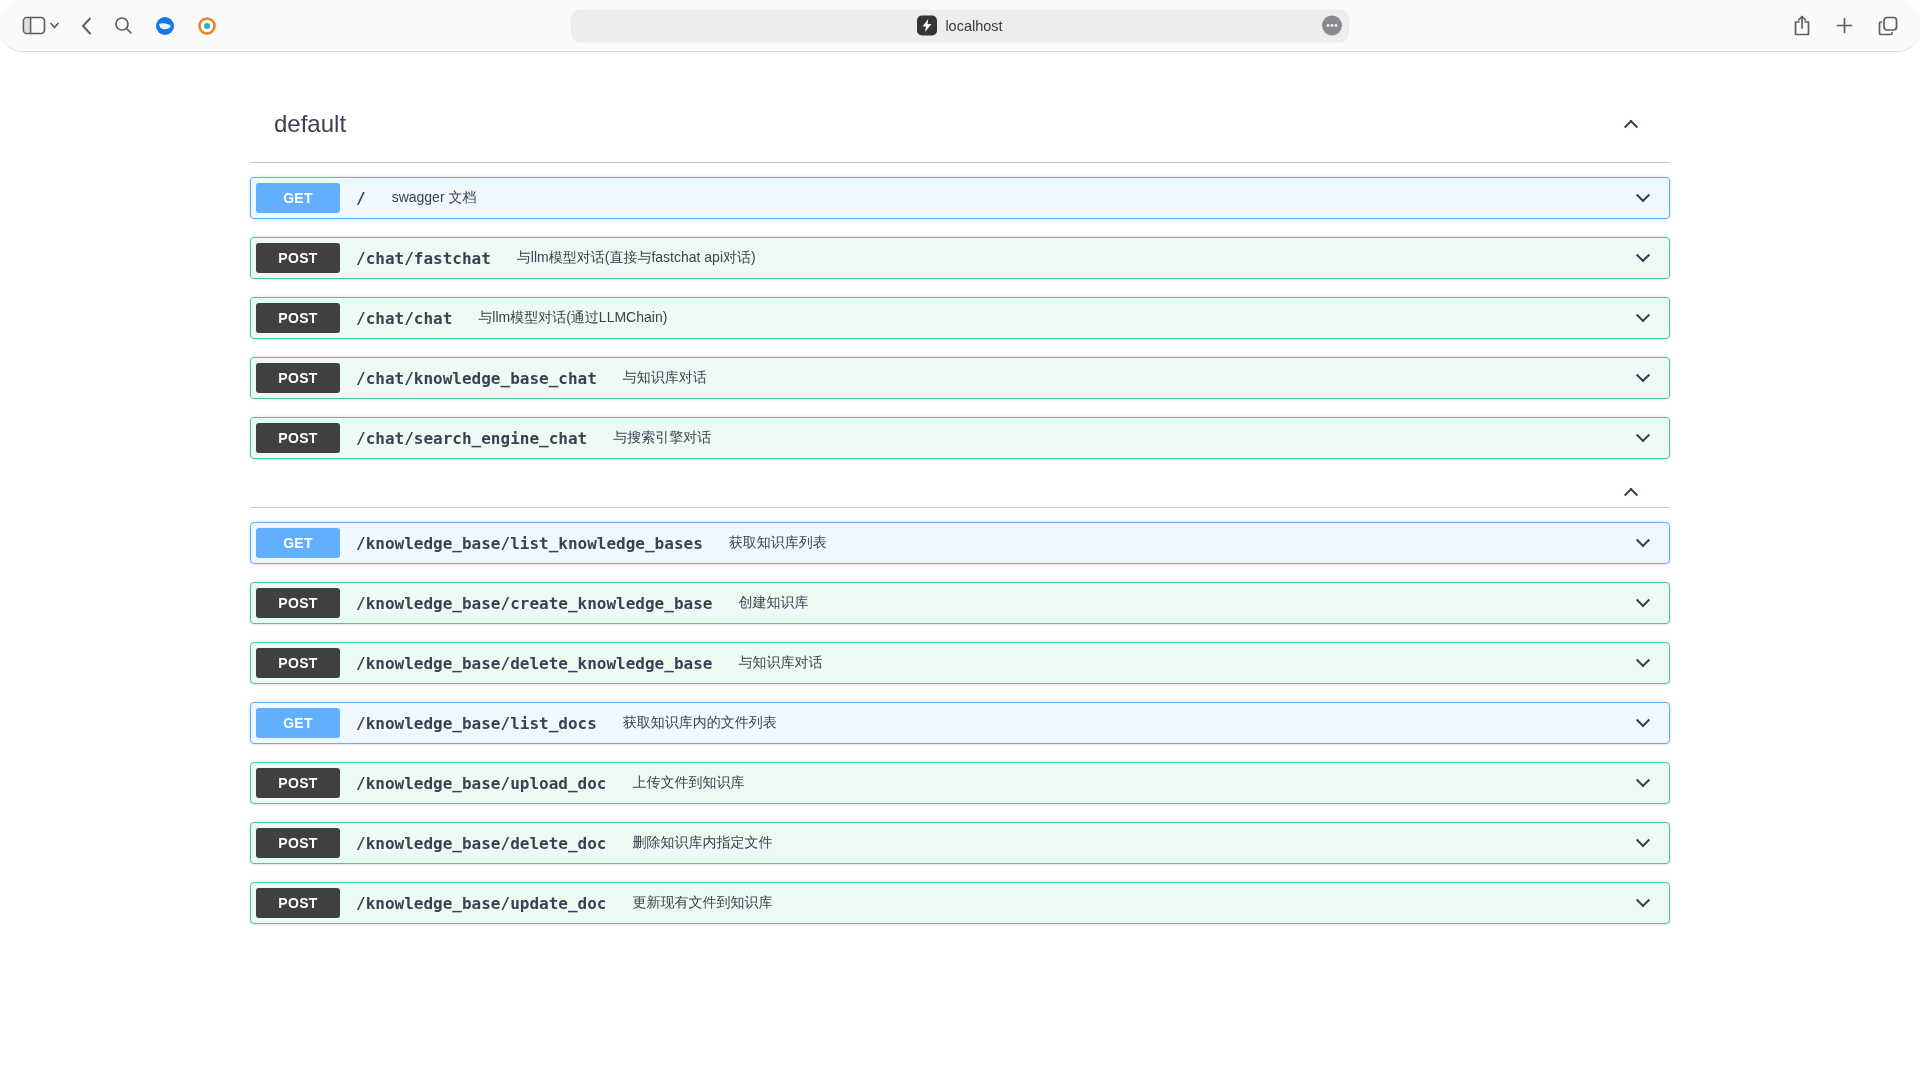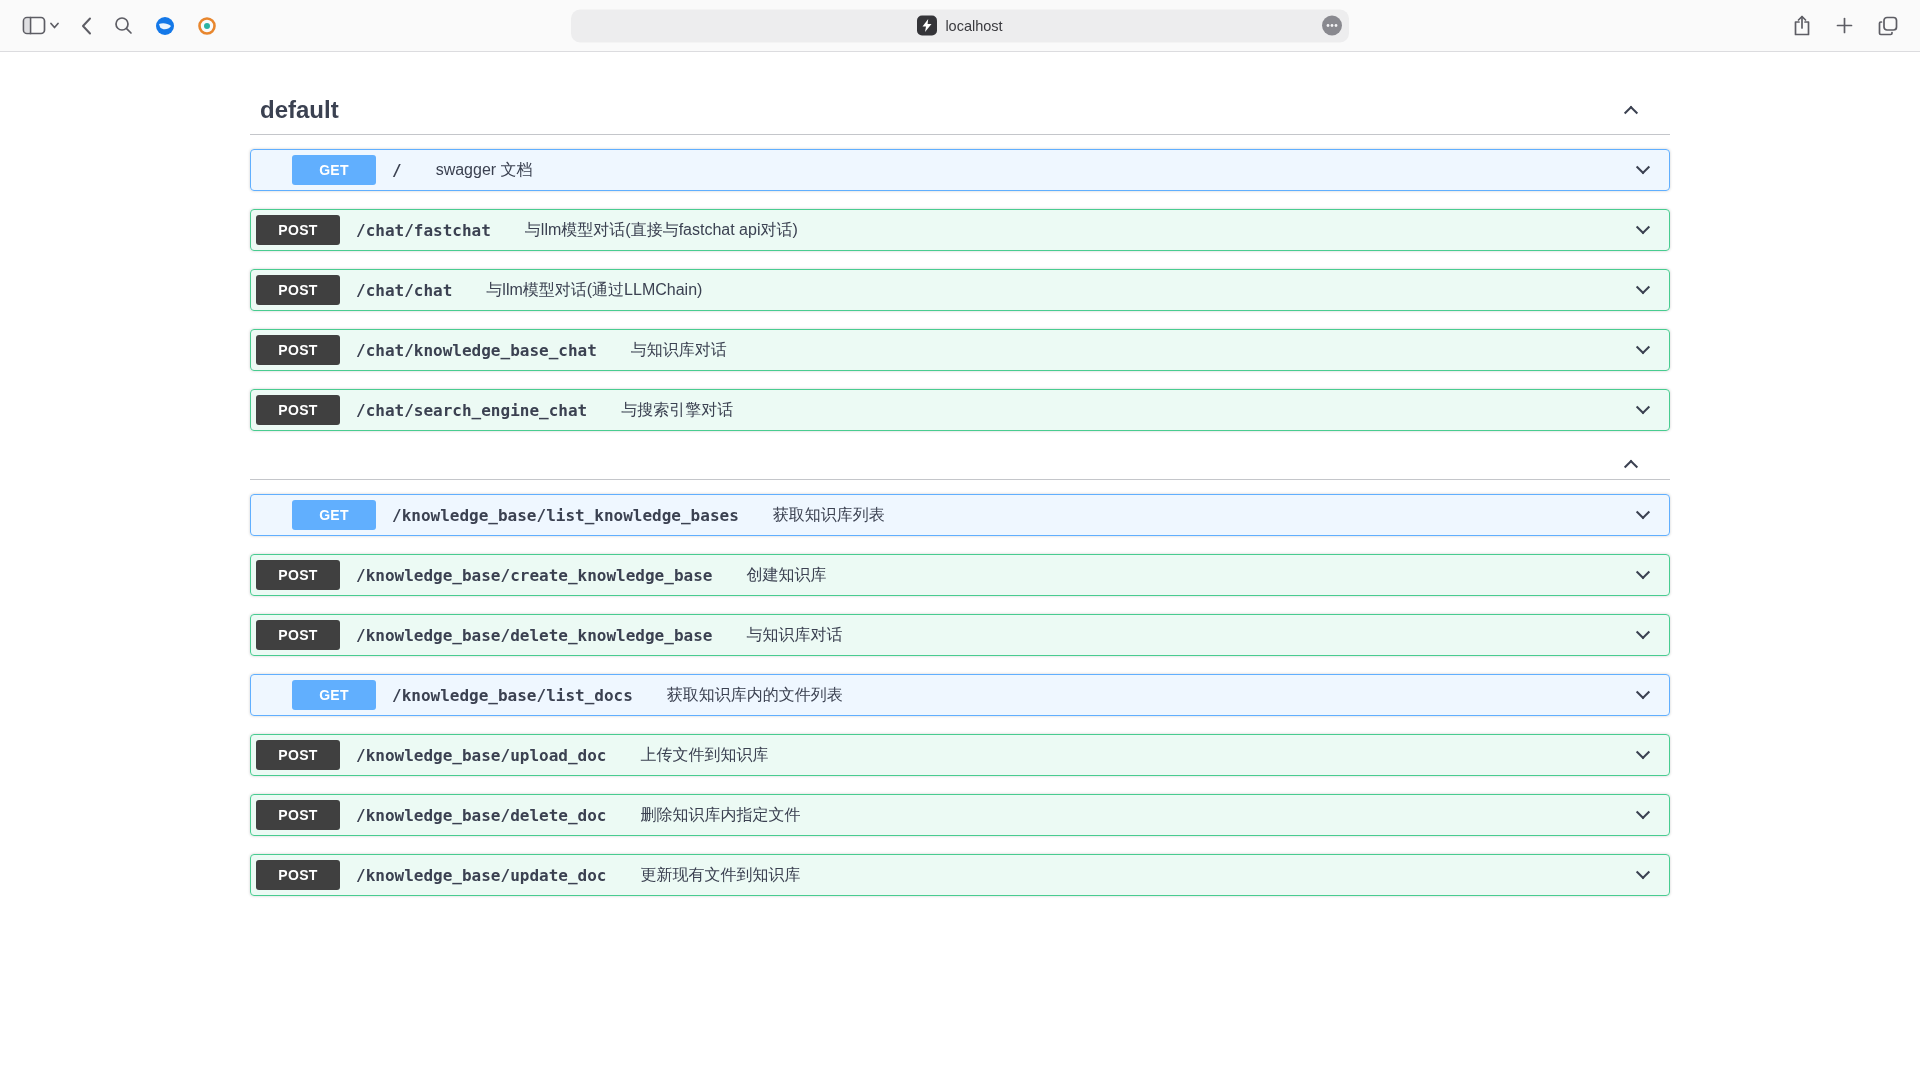--- a/index.html
+++ b/index.html
@@ -12,20 +12,21 @@
   }
 
   
   .toolbar {
     height: 52px; width: 100%;
     background: #fafafa;
     border-bottom: 1px solid #dcdcdf;
     display: flex; align-items: center;
     padding: 0 18px;
     position: relative;
+    border-radius: 22px;
   }
   .tb-group { display: flex; align-items: center; gap: 14px; }
   .tb-btn {
     background: none; border: none; padding: 3px 4px; margin: 0;
     display: flex; align-items: center; gap: 4px; cursor: pointer;
   }
   .tb-btn svg { display: block; }
   .ico-stroke { stroke: #5d5d64; fill: none; stroke-width: 1.7; stroke-linecap: round; stroke-linejoin: round; }
 
   .urlbar {
@@ -69,46 +70,46 @@
 
   .api { margin-top: 34px; padding-bottom: 30px; }
 
   .opblock-tag {
     display: flex; align-items: center;
     padding: 10px 18px 10px 10px;
     border-bottom: 1px solid rgba(59, 65, 81, 0.3);
     margin: 0 0 14px 0;
     cursor: pointer;
   }
-  .opblock-tag .tag-title { margin: 0; font-size: 24px; font-weight: 700; color: #3b4151; }
+  .opblock-tag .tag-title { margin: 14px; font-size: 24px; font-weight: 400; color: #3b4151; }
 
   .opblock {
     display: flex; align-items: center;
     padding: 5px; border-radius: 4px;
     margin: 0 0 18px 0;
     border: 1px solid transparent;
     box-shadow: 0 0 3px rgba(0, 0, 0, 0.19);
     cursor: pointer;
   }
   .opblock.get  { border-color: #61affe; background: rgba(97, 175, 254, 0.1); }
   .opblock.post { border-color: #49cc90; background: rgba(73, 204, 144, 0.1); }
   .method {
     min-width: 84px; text-align: center;
     padding: 7px 0; border-radius: 3px;
     font-size: 14px; font-weight: 700; color: #fff;
     letter-spacing: 0.3px;
   }
-  .opblock.get  .method { background: #61affe; margin-left: 36px; }
+  .opblock.get  .method { background: #61affe; }
   .opblock.post .method { background: #404040; }
   .path {
     margin-left: 16px;
     font-family: "DejaVu Sans Mono", "Liberation Mono", monospace;
     font-weight: 700; font-size: 16px; color: #3b4151;
   }
-  .desc { margin-left: 34px; font-size: 16px; color: #3b4151; }
+  .desc { margin-left: 26px; font-size: 14px; color: #3b4151; }
 
   .chev {
     width: 10px; height: 10px;
     border-right: 2px solid #3b4151; border-bottom: 2px solid #3b4151;
     margin-left: auto; margin-right: 16px; flex: none;
   }
   .chev.down { transform: rotate(45deg) translate(-2px, -2px); }
   .chev.up   { transform: rotate(-135deg) translate(-2px, -2px); }
 </style>
 </head>

